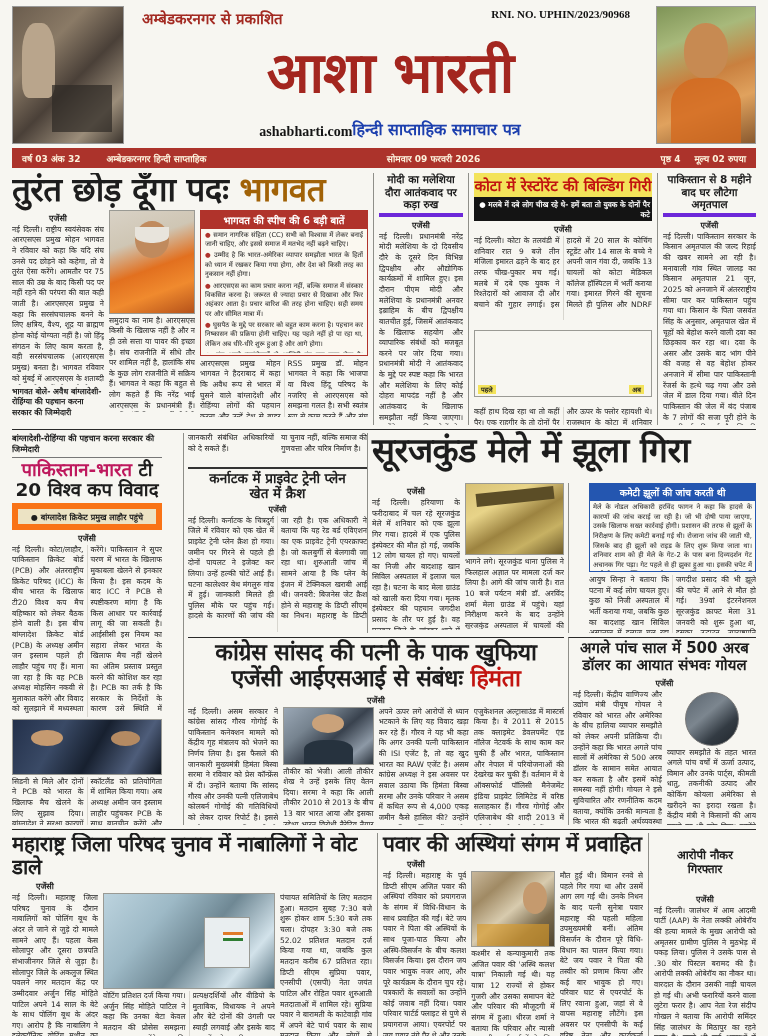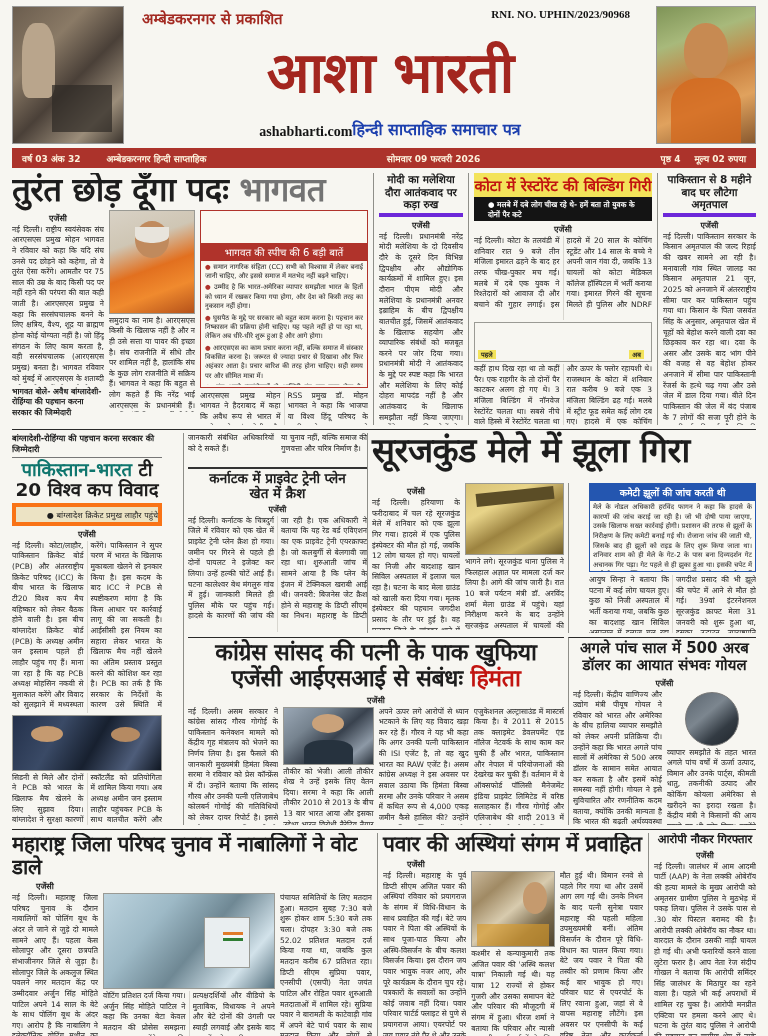--- a/index.html
+++ b/index.html
@@ -32,55 +32,55 @@
   
   .byline{text-align:center;font-weight:700;font-size:8px;color:#222;margin:2px 0;}
   .bodytx{font-size:7.5px;line-height:1.42;text-align:justify;color:#262626;overflow:hidden;}
   .twocol{columns:2;column-gap:7px;column-rule:1px solid #d8d6cf;}
   .photo{position:relative;overflow:hidden;border:1px solid #9a9a94;}
   article{overflow:hidden;}
   .vline{border-left:1px solid #8f8f89;padding-left:5px;}
   
   .bandTop{display:grid;grid-template-columns:356px 90px 184px 1fr;gap:5px;height:252px;margin-top:5px;}
   .hMain{font-size:33px;font-weight:800;line-height:1.05;margin:0 0 2px 0;letter-spacing:-.5px;}
-  .hMain .blue{color:#737373;}
+  .hMain .blue{color:#a16207;}
   .bhagGrid{display:grid;grid-template-columns:92px 86px 1fr;gap:5px;height:205px;}
   .boldsub{font-weight:700;font-size:7.8px;line-height:1.35;margin-top:2px;}
   .photo.bhagwat{height:104px;background:linear-gradient(160deg,#d9d2c6 0%,#cfc6b4 30%,#e2701f 55%,#f08a2e 75%,#b5521a 100%);}
   .photo.bhagwat:before{content:"";position:absolute;left:30%;top:10%;width:40%;height:36%;background:#c08a5d;border-radius:50%;}
   .photo.bhagwat:after{content:"";position:absolute;left:30%;top:16%;width:40%;height:16%;background:#e8e4dc;border-radius:0 0 45% 45%;}
   .speechBox{border:1.5px solid #b0332b;background:#fbf8f0;}
-  .speechBox .bxhead{background:#b0332b;color:#fff;text-align:center;font-weight:400;font-size:10px;padding:2px 0;margin-top:32px;}
+  .speechBox .bxhead{background:#b0332b;color:#fff;text-align:center;font-weight:700;font-size:10px;padding:2px 0;}
   .speechBox ul{list-style:none;margin:2px 4px;padding:0;}
   .speechBox li{font-size:6.7px;line-height:1.4;text-align:justify;margin-bottom:2px;}
   .speechBox li:before{content:"● ";color:#b0332b;font-size:6.5px;}
   .hSmall{font-size:10.5px;font-weight:800;text-align:center;line-height:1.2;margin:0 0 1px 0;border-bottom:4px solid #6d28d9;padding-bottom:2px;}
   .kotaHead{background:#f3e35a;color:#c21410;font-weight:800;font-size:15px;text-align:center;padding:2px 0;margin:0;}
-  .kotaSub{background:#141414;color:#fff;font-size:7.4px;font-weight:700;text-align:left;padding:2px 14px;}
-  .photo.kota{height:40px;margin:2px 0;background:linear-gradient(135deg,#9a8messenger568 0%,#a3906f 0%,#7d6e55 35%,#c7b694 60%,#5d5244 100%);}
+  .kotaSub{background:#141414;color:#fff;font-size:7.4px;font-weight:700;text-align:right;padding:2px 2px;}
+  .photo.kota{height:67px;margin:10px 0;background:linear-gradient(135deg,#9a8messenger568 0%,#a3906f 0%,#7d6e55 35%,#c7b694 60%,#5d5244 100%);}
   .photo.kota .tag{position:absolute;bottom:2px;background:#f3e35a;color:#8a100;font-size:6.5px;font-weight:700;padding:0 3px;}
   .photo.kota .tag.l{left:3px;} .photo.kota .tag.r{right:7px;}
   
   .bandMid{display:grid;grid-template-columns:172px 180px 192px 1fr;grid-template-rows:46px 150px 188px;
     gap:4px;margin-top:4px;
     grid-template-areas:
       "cricket karn sjhead sjhead"
       "cricket karn sjbody sjright"
       "cricket cong cong  goyal";}
   .aCricket{grid-area:cricket;border-right:1px solid #8f8f89;padding-right:21px;}
   .aKarn{grid-area:karn;border-right:1px solid #8f8f89;}
   .sjHead{grid-area:sjhead;font-size:34px;font-weight:800;margin:0;line-height:1.05;letter-spacing:-.5px;}
   .aSjBody{grid-area:sjbody;}
   .aSjRight{grid-area:sjright;border-left:1px solid #8f8f89;padding-left:20px;}
   .aCong{grid-area:cong;border-top:1.5px solid #2a2a2a;padding-top:2px;}
   .aGoyal{grid-area:goyal;border-top:1.5px solid #2a2a2a;border-left:1px solid #8f8f89;padding:2px 0 0 4px;}
   .crTop{font-weight:700;font-size:8.2px;line-height:1.35;border-bottom:1px solid #777;padding-bottom:2px;}
   .crHead{font-size:18.5px;font-weight:800;text-align:center;line-height:1.1;margin:2px 0;}
-  .crHead .red{color:#0f766e;}
-  .crSub{background:#ece3c4;font-weight:400;font-size:8px;text-align:right;padding:2px 0;border:4px solid #f97316;}
+  .crHead .red{color:#be185d;}
+  .crSub{background:#ece3c4;font-weight:700;font-size:8px;text-align:center;padding:2px 0;border:6px solid #f97316;}
   .photo.cricket{height:56px;margin:2px 0;background:linear-gradient(120deg,#23304a 0%,#3a4a66 30%,#17202f 55%,#4e5d7a 80%,#101722 100%);}
   .photo.cricket:before{content:"";position:absolute;left:12%;top:18%;width:22%;height:30%;background:#c59a70;border-radius:50%;}
   .photo.cricket:after{content:"";position:absolute;right:14%;top:20%;width:20%;height:28%;background:#b58a62;border-radius:50%;}
   .karnStrip{font-size:7.5px;line-height:1.4;columns:2;column-gap:7px;border-bottom:2px double #333;padding-bottom:2px;height:36px;overflow:hidden;text-align:justify;}
   .karnHead{font-size:13.5px;font-weight:800;text-align:center;margin:2px 16px;line-height:1.1;}
   .sjGrid{display:grid;grid-template-columns:88px 1fr;gap:5px;height:100%;}
   .photo.sj{height:72px;background:linear-gradient(150deg,#d8c174 0%,#e8d489 30%,#9c8340 55%,#c7b163 75%,#6f5c2a 100%);}
   .photo.sj:before{content:"";position:absolute;left:10%;top:8%;width:80%;height:18%;background:#5b4d26;transform:rotate(-6deg);}
   .blueBox{border:1.5px solid #2456b0;background:#fbfaf4;}
   .blueBox .bxhead{background:#2456b0;color:#fff;text-align:center;font-weight:700;font-size:9.5px;padding:2px 0;}
@@ -102,21 +102,21 @@
   .photo.maha{height:96px;margin-bottom:2px;background:linear-gradient(130deg,#bcd3de 0%,#9db9c6 30%,#6f8894 55%,#d2e2ea 80%,#55707d 100%);}
   .photo.maha:before{content:"";position:absolute;right:14%;top:24%;width:26%;height:52%;background:#e9eef0;border:1px solid #9a9a94;}
   .photo.maha:after{content:"";position:absolute;right:18%;top:40%;width:12%;height:10%;
     background:linear-gradient(#e07b2a 33%,#f5f5f5 33% 66%,#2e7d32 66%);}
   .pawarHead{font-size:21px;font-weight:800;margin:0;line-height:1.1;letter-spacing:-.3px;}
   .pawarGrid{display:grid;grid-template-columns:repeat(3,1fr);gap:5px;height:176px;}
   .photo.pawar{height:76px;margin-bottom:2px;background:linear-gradient(140deg,#c8b79a 0%,#a08a64 25%,#d8cbae 50%,#7a6a4c 75%,#4f442f 100%);}
   .photo.pawar:before{content:"";position:absolute;right:8%;top:14%;width:30%;height:42%;background:#c59a6e;border-radius:50%;}
   .photo.pawar:after{content:"";position:absolute;left:6%;bottom:0;width:88%;height:30%;background:#d79a2b;opacity:.65;}
   .naukarWrap{border-left:1px solid #8f8f89;padding-left:5px;}
-  .naukarHead{font-size:11.5px;font-weight:800;text-align:center;margin:0;line-height:1.2;}
+  .naukarHead{font-size:11.5px;font-weight:800;text-align:center;margin:16px;line-height:1.2;}
 </style>
 </head>
 <body>
 
 <div class="paper">
 
   <header class="masthead">
     <div class="mphoto left"></div>
     <div class="mcenter">
       <div class="mtop">
@@ -157,22 +157,22 @@
         <div>
           <div class="photo bhagwat"></div>
           <div class="bodytx" style="height:96px;margin-top:2px;">समुदाय का नाम है। आरएसएस किसी के खिलाफ नहीं है और न ही उसे सत्ता या पावर की इच्छा है। संघ राजनीति में सीधे तौर पर शामिल नहीं है, हालांकि संघ के कुछ लोग राजनीति में सक्रिय हैं। भागवत ने कहा कि बहुत से लोग कहते हैं कि नरेंद्र भाई आरएसएस के प्रधानमंत्री हैं। उनकी पॉलिटिकल पार्टी बीजेपी अलग है। उसमें बहुत स्वयंसेवक हैं, लेकिन संघ की नहीं। संघ के स्वयंसेवक उसमें हैं।</div>
         </div>
         <div>
           <div class="speechBox">
             <div class="bxhead">भागवत की स्पीच की 6 बड़ी बातें</div>
             <ul style="height:122px;overflow:hidden;">
               <li>समान नागरिक संहिता (CC) सभी को विश्वास में लेकर बनाई जानी चाहिए, और इससे समाज में मतभेद नहीं बढ़ने चाहिए।</li>
               <li>उम्मीद है कि भारत-अमेरिका व्यापार समझौता भारत के हितों को ध्यान में रखकर किया गया होगा, और देश को किसी तरह का नुकसान नहीं होगा।</li>
+              <li>आरएसएस का काम प्रचार करना नहीं, बल्कि समाज में संस्कार विकसित करना है। जरूरत से ज्यादा प्रचार से दिखावा और फिर अहंकार आता है। प्रचार बारिश की तरह होना चाहिए। सही समय पर और सीमित मात्रा में।</li>
               <li>घुसपैठ के मुद्दे पर सरकार को बहुत काम करना है। पहचान कर निष्कासन की प्रक्रिया होनी चाहिए। यह पहले नहीं हो पा रहा था, लेकिन अब धीरे-धीरे शुरू हुआ है और आगे होगा।</li>
-              <li>आरएसएस का काम प्रचार करना नहीं, बल्कि समाज में संस्कार विकसित करना है। जरूरत से ज्यादा प्रचार से दिखावा और फिर अहंकार आता है। प्रचार बारिश की तरह होना चाहिए। सही समय पर और सीमित मात्रा में।</li>
               <li>संघ अपने स्वयंसेवकों से आखिरी बूंद तक काम लेता है। आरएसएस के इतिहास में अब तक ऐसी कोई स्थिति नहीं आई, जब किसी को जबरन रिटायर करना पड़ा हो।</li>
 
             </ul>
           </div>
           <div class="twocol" style="margin-top:3px;height:58px;overflow:hidden;">
             <div class="bodytx">आरएसएस प्रमुख मोहन भागवत ने हैदराबाद में कहा कि अवैध रूप से भारत में घुसने वाले बांग्लादेशी और रोहिंग्या लोगों की पहचान करना और उन्हें देश से बाहर भेजना सरकार की जिम्मेदारी है। नागरिक इस तरह के मामलों की जानकारी संबंधित अधिकारियों को दे सकते हैं।</div>
             <div class="bodytx">RSS प्रमुख डॉ. मोहन भागवत ने कहा कि भाजपा या विश्व हिंदू परिषद के नजरिए से आरएसएस को समझना गलत है। सभी स्वतंत्र रूप से काम करते हैं और संघ किसी (भाजपा) को कंट्रोल नहीं करता। संघ का उद्देश्य सत्ता, टिकट या चुनाव नहीं, बल्कि समाज की गुणवत्ता और चरित्र निर्माण है।</div>
           </div>
         </div>
       </div>

